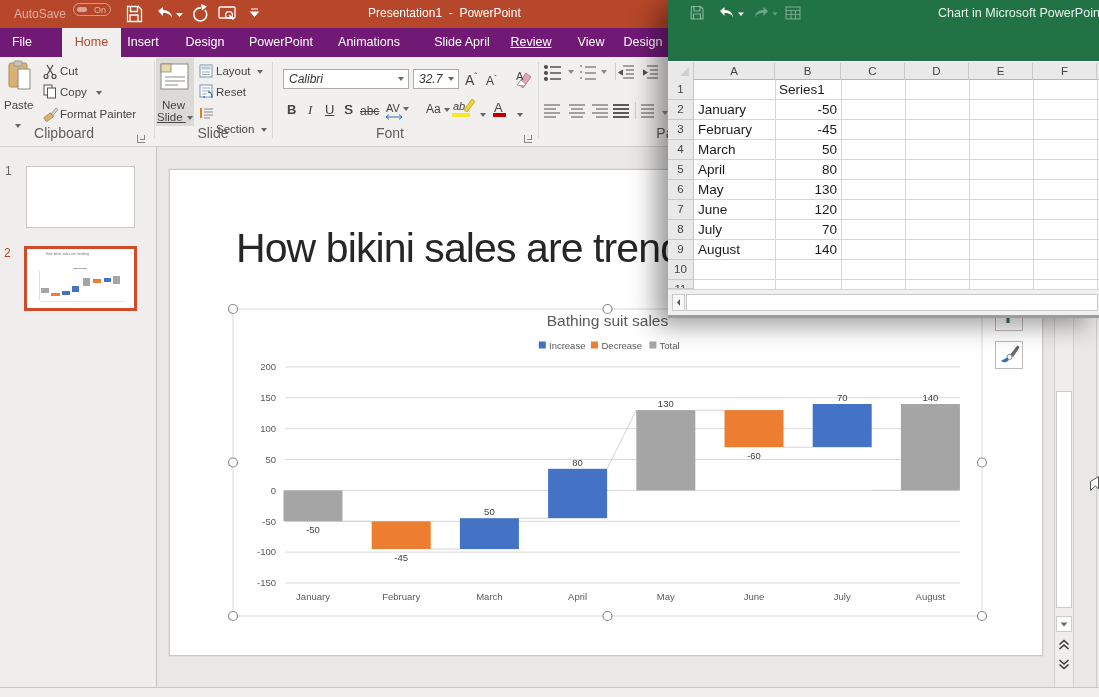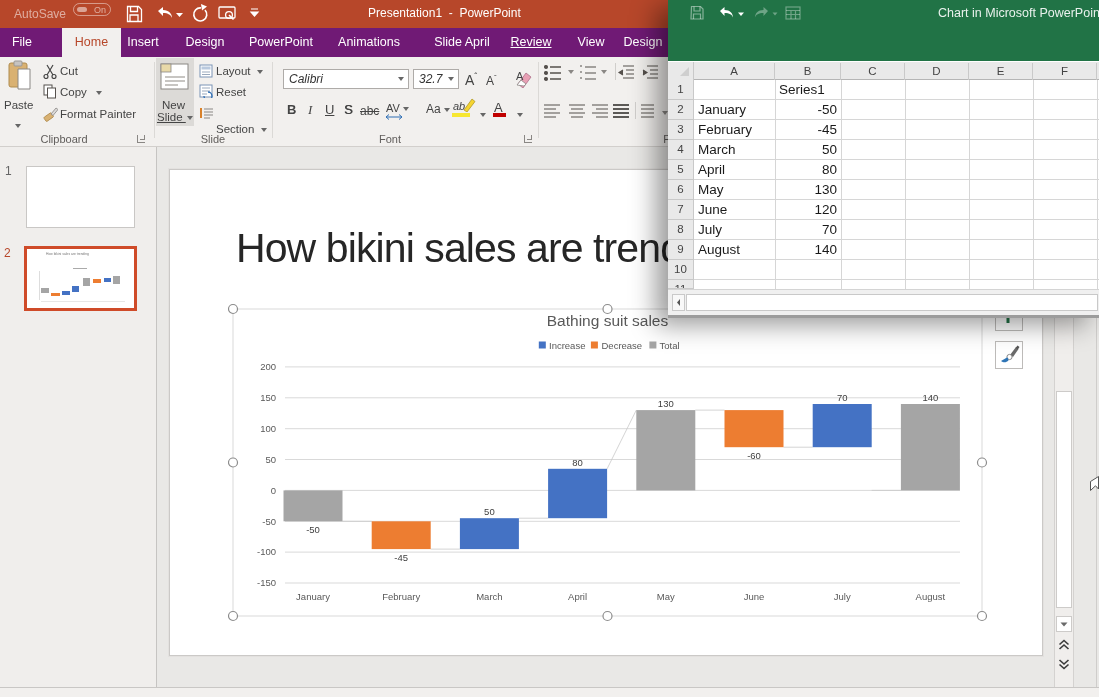--- a/index.html
+++ b/index.html
@@ -13,21 +13,21 @@
 .toggle { position:absolute; left:73px; top:3px; width:38px; height:13px; border:1px solid rgba(255,255,255,0.45); border-radius:8px; }
 .toggle .dot { position:absolute; left:3px; top:3px; width:10px; height:5px; border-radius:4px; background:rgba(255,255,255,0.5); }
 .toggle .on { position:absolute; right:4px; top:1px; font-size:9px; color:rgba(255,255,255,0.55); }
 
 #tabs { position:absolute; left:0; top:28px; width:1089px; height:29px; background:#701a75; }
 .tab { position:absolute; top:0; height:29px; line-height:29px; color:#fff; font-size:12.5px; text-align:center; }
 #tabHome { background:#f2f0ee; color:#b7472a; }
 
 #ribbon { position:absolute; left:0; top:57px; width:1099px; height:90px; background:#f2f0ee; border-bottom:1px solid #d2cfcc; }
 .rsep { position:absolute; top:5px; width:1px; height:76px; background:#dbd9d6; }
-.glabel { position:absolute; top:76px; font-size:11px; color:#605d5b; width:120px; text-align:center; }
+.glabel { position:absolute; top:68px; font-size:14px; color:#605d5b; width:120px; text-align:center; }
 .rtext { position:absolute; font-size:11.5px; color:#444; white-space:nowrap; }
 .caret { display:inline-block; width:0; height:0; border-left:3px solid transparent; border-right:3px solid transparent; border-top:4px solid #666; vertical-align:middle; margin-left:3px; }
 .launcher { position:absolute; width:8px; height:8px; border-left:1px solid #8a8784; border-bottom:1px solid #8a8784; }
 .launcher:after { content:""; position:absolute; left:2px; bottom:2px; width:4px; height:4px; border-right:1px solid #8a8784; border-bottom:1px solid #8a8784; }
 
 .combo { position:absolute; background:#fff; border:1px solid #aeaba8; font-size:12px; color:#333; }
 .combo .cv { position:absolute; left:5px; top:2px;font-style:italic; }
 .combo .ca { position:absolute; right:4px; top:7px; width:0; height:0; border-left:3px solid transparent; border-right:3px solid transparent; border-top:4px solid #666; }
 </style>
 </head>

